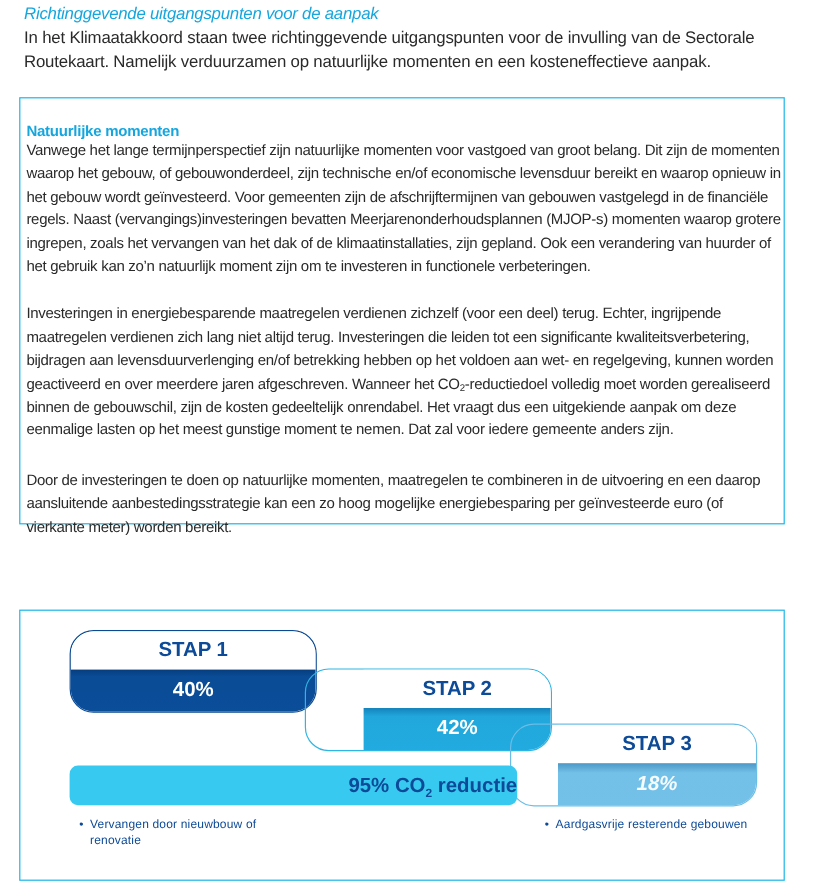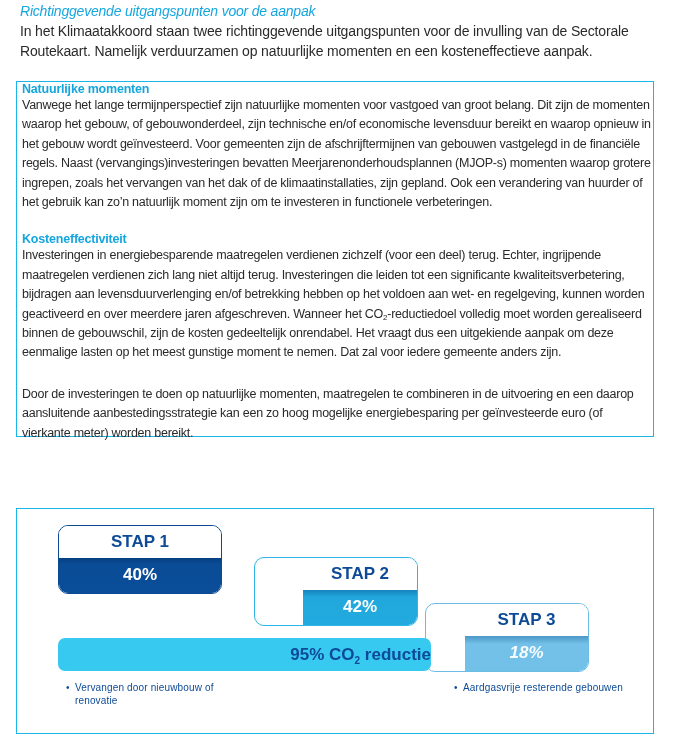--- a/index.html
+++ b/index.html
@@ -14,37 +14,37 @@
     }
     .intro-text {
       position: absolute; left: 20px; top: 21px; width: 640px;
       font-size: 14px; line-height: 20px; color: #2a2a2a;
       letter-spacing: -0.15px;
     }
     .box {
       position: absolute; left: 16px; width: 638px;
       border: 1.5px solid #1ab6e8; box-sizing: border-box;
     }
-    .box-text { top: 81px; height: 356px; padding: 0 0 0 5px; }
+    .box-text { top: 81px; height: 356px; padding: 20px 0 0 5px; }
     .section-title {
       font-size: 12.5px; font-weight: bold; color: #16a6de; line-height: 14px;
       letter-spacing: -0.2px;
     }
     .para {
       font-size: 12.5px; line-height: 19.4px; color: #2a2a2a;
       letter-spacing: -0.25px; margin: 0; width: 632px;
     }
     .gap { height: 20px; }
     .gap2 { height: 22px; }
     sub { font-size: 8px; vertical-align: -2px; line-height: 0; }
 
     .box-diagram { top: 508px; height: 226px; }
 
     .stap {
-      position: absolute; width: 164px; height: 69px; border-radius: 10px;
+      position: absolute; width: 206px; height: 69px; border-radius: 20px;
       overflow: hidden; box-sizing: border-box;
     }
     .stap .head {
       height: 32px; background: #fff; color: #0d4a97;
       font-weight: bold; font-size: 17px; text-align: center; line-height: 32px;
       border-bottom: 0;
     }
     .stap .val {
       height: 37px; color: #fff; font-weight: bold; font-size: 17px;
       text-align: center; line-height: 33px;
@@ -78,21 +78,20 @@
 </head>
 <body>
 
 <div class="intro-title">Richtinggevende uitgangspunten voor de aanpak</div>
 <div class="intro-text">In het Klimaatakkoord staan twee richtinggevende uitgangspunten voor de invulling van de Sectorale Routekaart. Namelijk verduurzamen op natuurlijke momenten en een kosteneffectieve aanpak.</div>
 
 <div class="box box-text">
   <div class="section-title">Natuurlijke momenten</div>
   <p class="para">Vanwege het lange termijnperspectief zijn natuurlijke momenten voor vastgoed van groot belang. Dit zijn de momenten waarop het gebouw, of gebouwonderdeel, zijn technische en/of economische levensduur bereikt en waarop opnieuw in het gebouw wordt geïnvesteerd. Voor gemeenten zijn de afschrijftermijnen van gebouwen vastgelegd in de financiële regels. Naast (vervangings)investeringen bevatten Meerjarenonderhoudsplannen (MJOP-s) momenten waarop grotere ingrepen, zoals het vervangen van het dak of de klimaatinstallaties, zijn gepland. Ook een verandering van huurder of het gebruik kan zo’n natuurlijk moment zijn om te investeren in functionele verbeteringen.</p>
   <div class="gap"></div>
-  <div class="section-title">Kosteneffectiviteit</div>
   <p class="para"><span>Investeringen in energiebesparende maatregelen verdienen zichzelf (voor een deel) terug. Echter, ingrijpende maatregelen verdienen zich lang niet altijd terug. Investeringen die leiden tot een significante kwaliteitsverbetering, bijdragen aan levensduurverlenging en/of betrekking hebben op het voldoen aan wet- en regelgeving, kunnen worden geactiveerd en over meerdere jaren afgeschreven. Wanneer het CO</span><sub>2</sub><span>-reductiedoel volledig moet worden gerealiseerd binnen de gebouwschil, zijn de kosten gedeeltelijk onrendabel. Het vraagt dus een uitgekiende aanpak om deze eenmalige lasten op het meest gunstige moment te nemen. Dat zal voor iedere gemeente anders zijn.</span></p>
   <div class="gap2"></div>
   <p class="para">Door de investeringen te doen op natuurlijke momenten, maatregelen te combineren in de uitvoering en een daarop aansluitende aanbestedingsstrategie kan een zo hoog mogelijke energiebesparing per geïnvesteerde euro (of vierkante meter) worden bereikt.</p>
 </div>
 
 <div class="box box-diagram">
   <div class="stap stap1">
     <div class="head">STAP 1</div>
     <div class="val">40%</div>
   </div>

